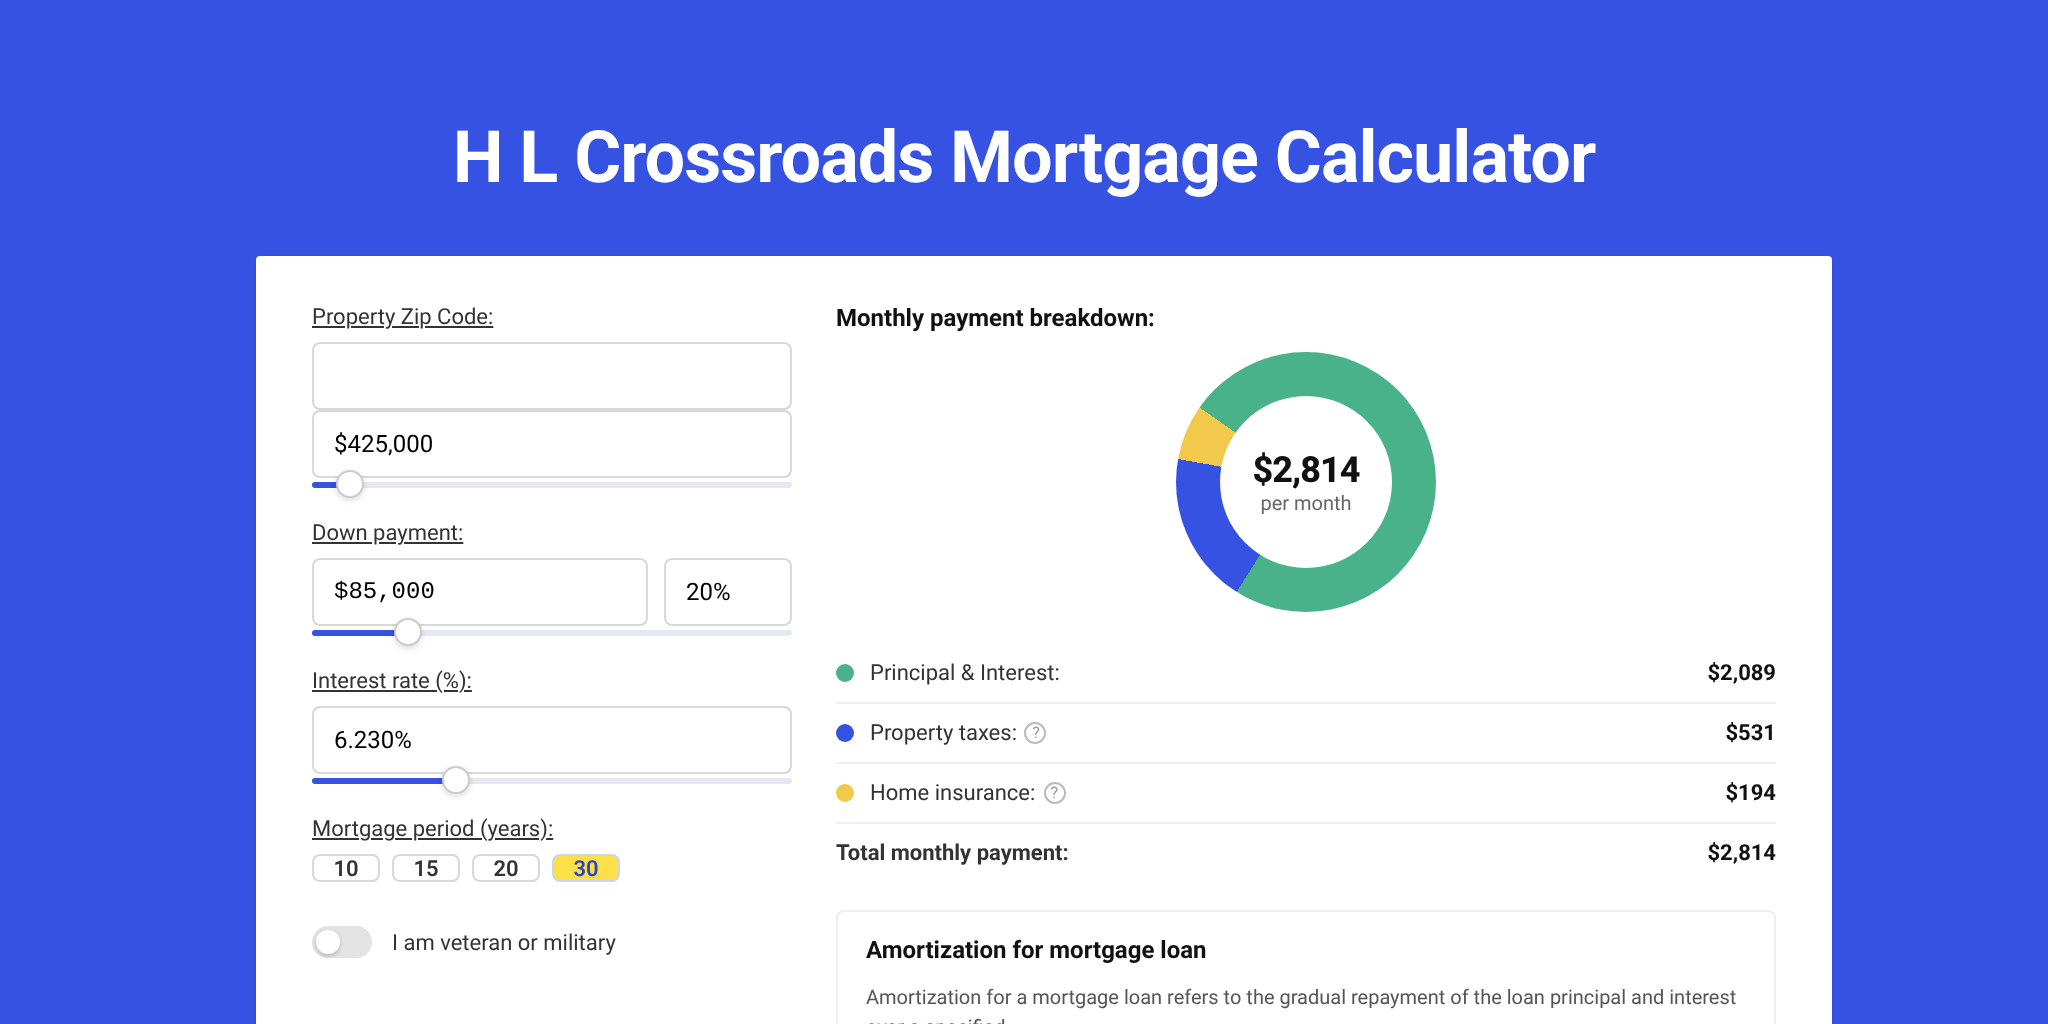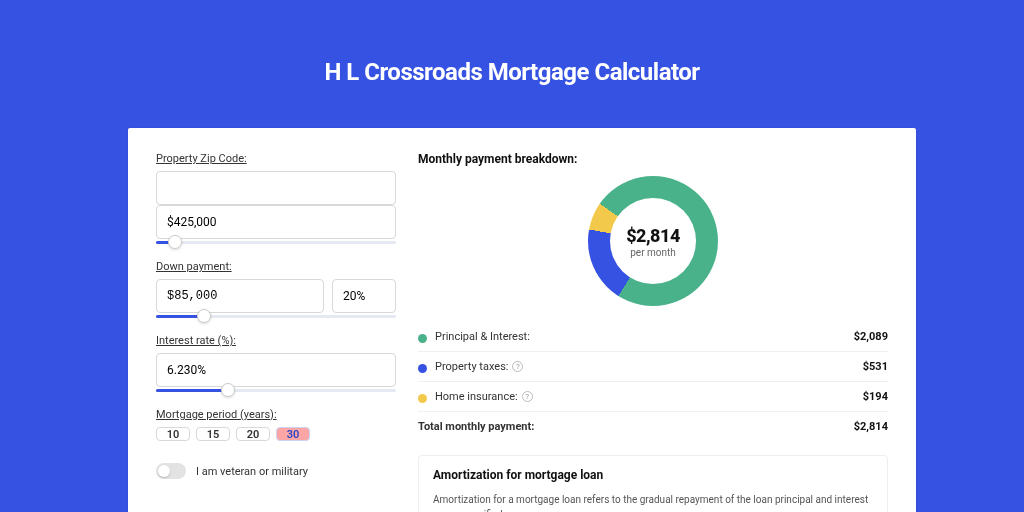--- a/index.html
+++ b/index.html
@@ -10,21 +10,21 @@
     color: #111;
   }
   .page {
     width: 1024px;
     height: 512px;
     position: relative;
   }
   h1.title {
     color: #fff;
     text-align: center;
-    font-size: 24px;
+    font-size: 36px;
     font-weight: 700;
     letter-spacing: -0.5px;
     padding-top: 58px;
   }
   .card {
     position: absolute;
     left: 128px;
     top: 128px;
     width: 788px;
     background: #fff;
@@ -99,21 +99,21 @@
     border: 1px solid #d8d8d8;
     border-radius: 4px;
     background: #fff;
     font-size: 11px;
     font-weight: 600;
     color: #333;
     display: flex; align-items: center; justify-content: center;
     cursor: pointer;
   }
   .period-btn.active {
-    background: #fca5a5;
+    background: #fde047;
     border-color: #c9d4f7;
     color: #2a45c9;
   }
   .vet-row {
     display: flex; align-items: center; gap: 10px;
     margin-top: 22px;
     font-size: 11px;
     color: #333;
   }
   .toggle {
@@ -168,21 +168,21 @@
   .donut-hole .small {
     font-size: 10px;
     color: #666;
     margin-top: 1px;
   }
   .legend {
     font-size: 11px;
   }
   .legend-row {
     display: flex;
-    align-items: flex-end;
+    align-items: center;
     padding: 8px 0;
     border-top: 1px solid #f0f0f0;
   }
   .legend-row:first-child { border-top: none; }
   .legend-dot {
     width: 9px; height: 9px;
     border-radius: 50%;
     margin-right: 8px;
     flex: 0 0 auto;
   }

